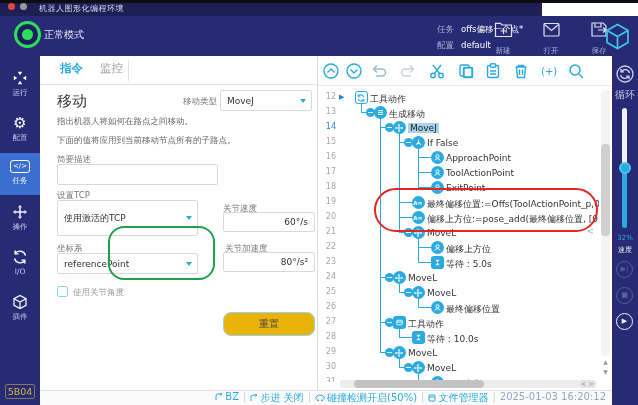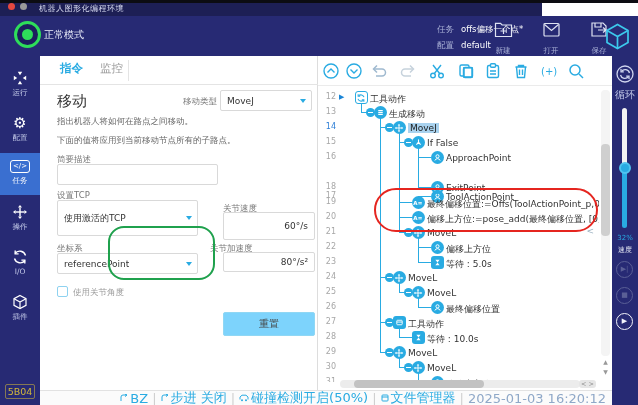--- a/index.html
+++ b/index.html
@@ -49,21 +49,21 @@
   #tab-mon { left:60px; color:#9a9a9a; }
   #tabdiv { position:absolute; left:88px; top:4px; height:21px; width:1px; background:#e4e4e4; }
   #form-title { position:absolute; left:17px; top:36px; font-size:15px; color:#333; }
   .flabel { position:absolute; font-size:8.5px; color:#777; }
   .fdesc { position:absolute; left:17px; font-size:8.5px; color:#666; }
   .fld { position:absolute; background:#fff; border:1px solid #d9d9d9; border-radius:2px; font-size:9px; color:#333; display:flex; align-items:center; cursor:pointer; }
   .fval { margin-left:6px; white-space:nowrap; overflow:hidden; }
   .chev { position:absolute; right:5px; top:50%; margin-top:-2px; width:0; height:0; border-left:3.5px solid transparent; border-right:3.5px solid transparent; border-top:4px solid #29abe2; }
   .inputbox { position:absolute; background:#fff; border:1px solid #d9d9d9; border-radius:2px; font-size:9px; color:#333; display:flex; align-items:center; justify-content:flex-end; padding-right:6px; }
   .cb { position:absolute; width:11px; height:11px; border:1px solid #8ed2f0; border-radius:2px; background:#fff; cursor:pointer; }
-  #reset-btn { position:absolute; left:183px; top:256px; width:92px; height:24px; background:#7dd3fc; border:1px solid #90d7f4; border-radius:2px; font-size:10px; color:#444; text-align:center; line-height:22px; cursor:pointer; }
+  #reset-btn { position:absolute; left:183px; top:256px; width:92px; height:24px; background:#eab308; border:1px solid #90d7f4; border-radius:8px; font-size:10px; color:#444; text-align:center; line-height:22px; cursor:pointer; }
 
   
   #tree { position:absolute; left:318px; top:56px; width:294px; height:334px; background:#fff; }
   #ttoolbar { position:absolute; left:0; top:0; width:294px; height:30px; border-bottom:1px solid #ebebeb; background:#fff; }
   .tbico { position:absolute; top:6px; width:18px; height:18px; cursor:pointer; }
   #tree-rows { position:absolute; left:0; top:34px; right:13px; bottom:8px; overflow:hidden; }
   .trow { position:absolute; left:0; right:0; height:15px; }
   .tnum { position:absolute; left:0; top:2px; width:18px; text-align:right; font-size:8px; color:#a7a7a7; }
   .tnum-sel { color:#2f7fd6; }
   .tmark { position:absolute; left:21px; top:3px; font-size:7px; color:#1b85d6; }
@@ -94,21 +94,21 @@
   #sld-fill { position:absolute; left:10px; top:112px; width:5px; height:60px; background:#29abe2; border-radius:3px; }
   #sld-thumb { position:absolute; left:7px; top:106px; width:12px; height:12px; background:#29abe2; border:2px solid #4fc3ef; border-radius:50%; cursor:pointer; }
   #sld-pct { position:absolute; left:0; top:178px; width:26px; text-align:center; color:#29abe2; font-size:7px; }
   #sld-lbl { position:absolute; left:0; top:189px; width:26px; text-align:center; color:#e8eaf5; font-size:7px; }
   .pbtn { position:absolute; left:4px; width:17px; height:17px; border-radius:50%; border:1.4px solid #5a5f96; color:#5a5f96; font-size:7px; text-align:center; line-height:14px; cursor:pointer; }
   #btn-step { top:205px; }
   #btn-stop { top:231px; }
   #btn-play { top:257px; border-color:#f2f3fa; color:#f2f3fa; }
 
   
-  #statusbar { position:absolute; left:40px; top:390px; width:572px; height:15px; background:#fbfbfb; border-top:1px solid #e2e2e2; display:flex; align-items:center; justify-content:flex-end; padding-right:6px; font-size:13px; }
+  #statusbar { position:absolute; left:40px; top:390px; width:572px; height:15px; background:#fbfbfb; border-top:1px solid #e2e2e2; display:flex; align-items:flex-start; justify-content:flex-end; padding-right:6px; font-size:10px; }
   .stitem { color:#29abe2; display:flex; align-items:center; white-space:nowrap; cursor:pointer; }
   .stitem svg { margin-right:2px; }
   .stsep { color:#d0d0d0; margin:0 4px; }
   #st-time { color:#8fa8c8; cursor:default; }
 
   
   .annot { position:absolute; pointer-events:none; z-index:60; }
   #green-annot { left:108px; top:226px; width:107px; height:54px; border:2.5px solid #1fa14d; border-radius:16px; }
   #red-annot { left:374px; top:188px; width:224px; height:44px; border:2.5px solid #e5251f; border-radius:22px; }
 </style>
@@ -257,31 +257,31 @@
       <span></span>
     </div>
 
     <span class="flabel" style="left:17px; top:134px">设置TCP</span>
     <div class="fld" style="left:17px; top:144px; width:141px; height:36px">
       <span class="fval">使用激活的TCP</span>
       <span class="chev"></span>
     </div>
 
     <span class="flabel" style="left:183px; top:147px">关节速度</span>
-    <div class="inputbox" style="left:183px; top:156px; width:92px; height:28px">
+    <div class="inputbox" style="left:183px; top:156px; width:92px; height:20px">
       <span>60°/s</span>
     </div>
 
     <span class="flabel" style="left:17px; top:187px">坐标系</span>
     <div class="fld" style="left:17px; top:197px; width:141px; height:21px">
       <span class="fval">referencePoint</span>
       <span class="chev"></span>
     </div>
 
-    <span class="flabel" style="left:170px; top:187px">关节加速度</span>
+    <span class="flabel" style="left:185px; top:187px">关节加速度</span>
     <div class="inputbox" style="left:183px; top:196px; width:92px; height:20px">
       <span>80°/s²</span>
     </div>
 
     <span class="cb" style="left:17px; top:230px"></span>
     <span class="flabel" style="left:33px; top:231px; color:#999">使用关节角度</span>
 
     <div id="reset-btn">重置</div>
   </div>
 
@@ -388,21 +388,21 @@
           <span class="tnum">16</span>
           <div class="stub" style="left:100px; width:13px"></div>
           <span class="tic cir" style="left:112.5px">
             <svg width="9" height="9" viewBox="0 0 12 12" fill="none" stroke="#fff" stroke-width="1.3">
               <circle cx="6" cy="4.4" r="2.1"></circle>
               <path d="M2.5 10a3.7 3.7 0 0 1 7 0"></path>
             </svg>
           </span>
           <span class="tlabel" style="left:128px">ApproachPoint</span>
         </div>
-        <div class="trow" style="top: 75px; margin-top: 24px;">
+        <div class="trow" style="top: 75px;">
           <span class="tnum">17</span>
           <div class="stub" style="left:100px; width:13px"></div>
           <span class="tic cir" style="left:112.5px">
             <svg width="9" height="9" viewBox="0 0 12 12" fill="none" stroke="#fff" stroke-width="1.3">
               <circle cx="6" cy="4.4" r="2.1"></circle>
               <path d="M2.5 10a3.7 3.7 0 0 1 7 0"></path>
             </svg>
           </span>
           <span class="tlabel" style="left:128px">ToolActionPoint</span>
         </div>

